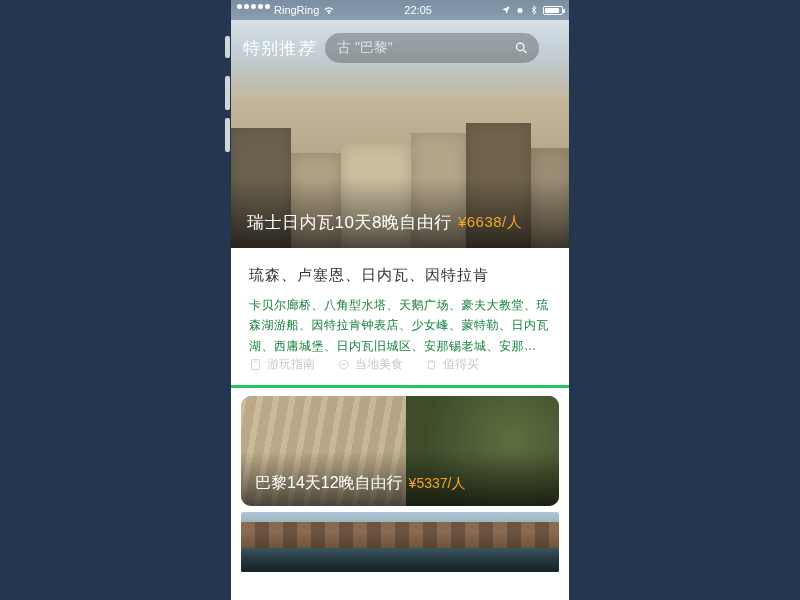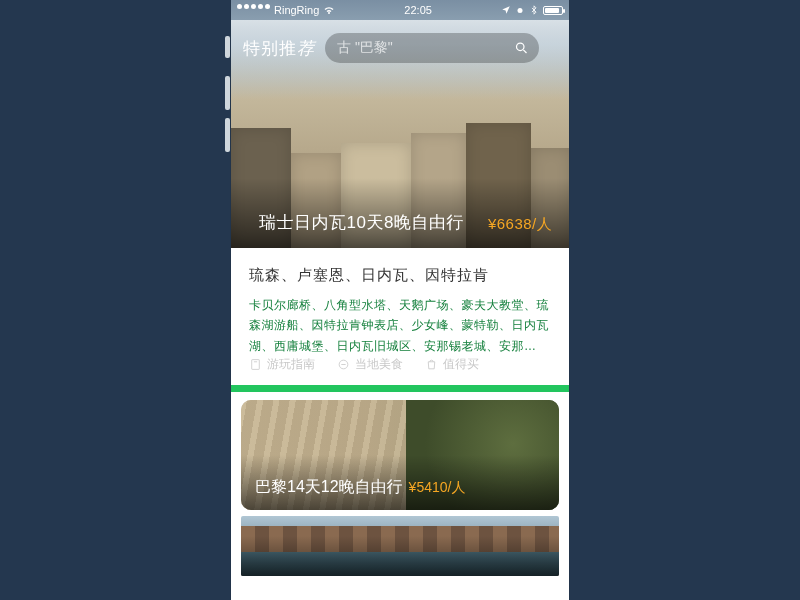--- a/index.html
+++ b/index.html
@@ -85,28 +85,28 @@
   .bld.b3 { left:110px; width:70px; height:105px; background:#cbbd9e; }
   .bld.b4 { left:180px; width:55px; height:115px; background:#b4a589; }
   .bld.b5 { left:235px; width:65px; height:125px; background:#70634c; }
   .bld.b6 { left:300px; width:40px; height:100px; background:#9b8d73; }
   .hero-grad {
     position:absolute; left:0; right:0; bottom:0; height:70px;
     background: linear-gradient(to top, rgba(0,0,0,0.6), rgba(0,0,0,0));
   }
   .hero-title {
     position: absolute;
-    left: 28px;
+    left: 16px;
     bottom: 14px;
     color: #fff;
     font-size: 17px;
     letter-spacing: 0.5px;
     display: flex;
-    align-items: flex-end;
-    gap: 24px;
+    align-items: center;
+    gap: 6px;
   }
   .hero-price { color: #f5a623; font-size: 15px; }
 
   
   .nav-row {
     position: absolute;
     top: 26px;
     left: 0; right: 18px;
     height: 44px;
     padding: 0 12px;
@@ -130,21 +130,21 @@
   .search-pill .ph { color: rgba(255,255,255,0.7); font-size: 14px; }
   .search-pill .search-icon {
     position: absolute; right: 10px; top: 50%; transform: translateY(-50%);
     color: #fff;
   }
   .search-pill .search-icon svg { width: 15px; height: 15px; display:block; }
 
   
   .desc {
     padding: 18px 18px 12px 18px;
-    border-bottom: 7px solid #22c55e;
+    border-bottom: 3px solid #22c55e;
   }
   .desc-title { font-size: 15px; color: #333; margin-bottom: 10px; letter-spacing: 1px;}
   .desc-body { font-size: 12px; color: #15803d; line-height: 1.7; letter-spacing: 0.5px;}
   .tag-row { display:flex; gap: 22px; align-items: center;}
   .tag { display:flex; align-items:center; gap:5px; color:#c8c8c8; font-size:12px;}
   .tag svg { width:13px; height:13px; stroke:#c8c8c8; fill:none; stroke-width:1.5; }
 
   
   .card2 {
     width: calc(100% - 20px);
@@ -304,21 +304,21 @@
       </div>
     </div>
   </div>
 
   <div class="card2">
     <div class="c2-street"></div>
     <div class="c2-foliage"></div>
     <div class="c2-grad"></div>
     <div class="c2-title">
       <span>巴黎14天12晚自由行</span>
-      <span class="c2-price">¥5410/人</span>
+      <span class="c2-price">¥5337/人</span>
     </div>
   </div>
 
   <div class="card3">
     <div class="c3-build"></div>
     <div class="c3-water"></div>
     <div class="c3-grad"></div>
   </div>
 
 </div>

